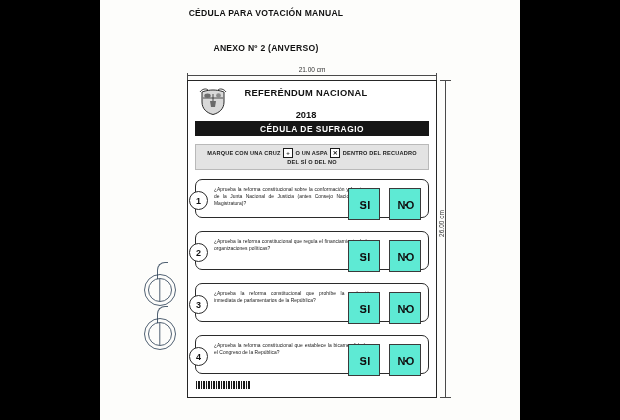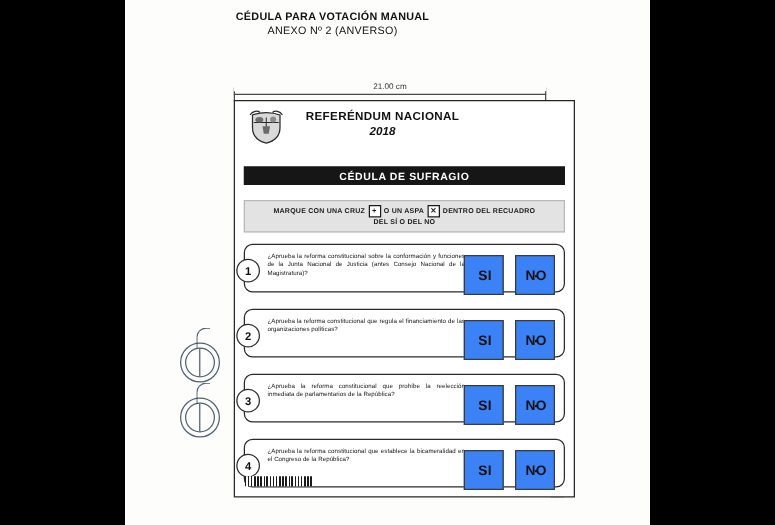--- a/index.html
+++ b/index.html
@@ -45,23 +45,23 @@
   }
   .doc-heading .l1,
   .doc-heading .l2 {
     font-size: 8.6px;
     font-weight: bold;
     letter-spacing: 0.25px;
     line-height: 11px;
   }
   .doc-heading .l3 {
     font-size: 8.6px;
-    font-weight: normal;
+    font-weight: bold;
     letter-spacing: 0.25px;
-    margin-top: 0;
+    margin-top: 24px;
   }
 
   
   .dim-top {
     position: absolute;
     left: 87px;
     top: 66px;
     width: 250px;
     height: 14px;
   }
@@ -130,21 +130,21 @@
     color: #333;
     background: #fdfdfb;
     transform: rotate(-90deg);
   }
 
   
   .ballot {
     position: absolute;
     left: 87px;
     top: 80px;
-    width: 273px;
+    width: 250px;
     height: 318px;
     border: 1.4px solid #262626;
     background: #ffffff;
     box-sizing: border-box;
   }
 
   
   .bal-head {
     position: relative;
     height: 40px;
@@ -165,22 +165,21 @@
     color: #111;
   }
   .bal-title .t1 {
     font-size: 9.3px;
     font-weight: bold;
     letter-spacing: 0.3px;
   }
   .bal-title .t2 {
     font-size: 9.3px;
     font-weight: bold;
-    margin-top: 2px;
-    font-style: italic;
+    margin-top: 12px;
   }
   .onpe-block {
     position: absolute;
     right: 9px;
     top: 4px;
     width: 44px;
     text-align: center;
   }
   .barcode-top {
     height: 7px;
@@ -207,21 +206,21 @@
   }
   .onpe-text {
     font-size: 10px;
     font-weight: bold;
     letter-spacing: 0.4px;
     color: #111;
   }
 
   
   .sufragio-bar {
-    margin: 12px 7px;
+    margin: 0 7px;
     height: 15px;
     background: #161616;
     color: #ffffff;
     font-size: 8.4px;
     font-weight: bold;
     letter-spacing: 0.5px;
     display: flex;
     align-items: center;
     justify-content: center;
   }
@@ -305,21 +304,21 @@
     position: absolute;
     right: 7px;
     top: 8px;
     display: flex;
     gap: 9px;
   }
   .opt-box {
     width: 25px;
     height: 22px;
     border: 1px solid #3a3a3a;
-    background: #3b82f6;
+    background: #5eead4;
     padding: 15px;
     box-sizing: border-box;
   }
   .opt-inner {
     width: 100%;
     height: 100%;
     border: 1.6px solid #1c1c1c;
     background: #e6e6e6;
     box-sizing: border-box;
     display: flex;

